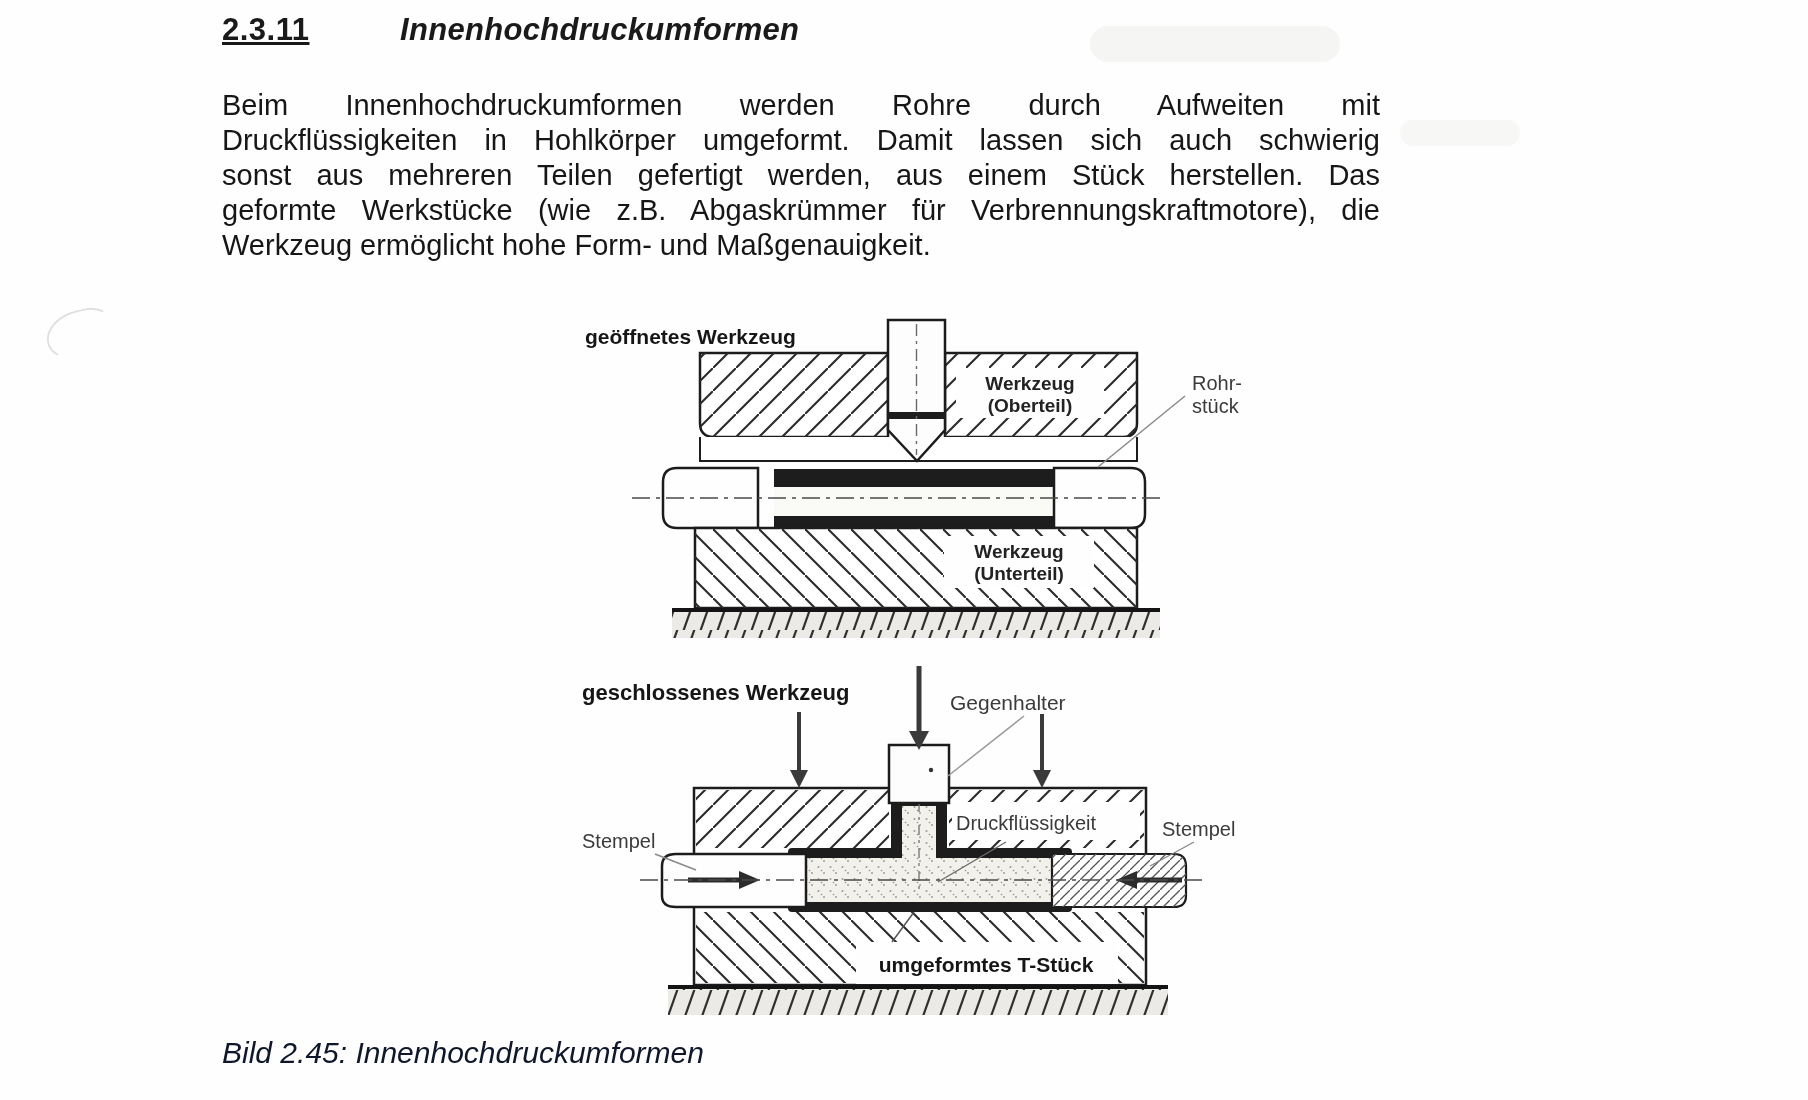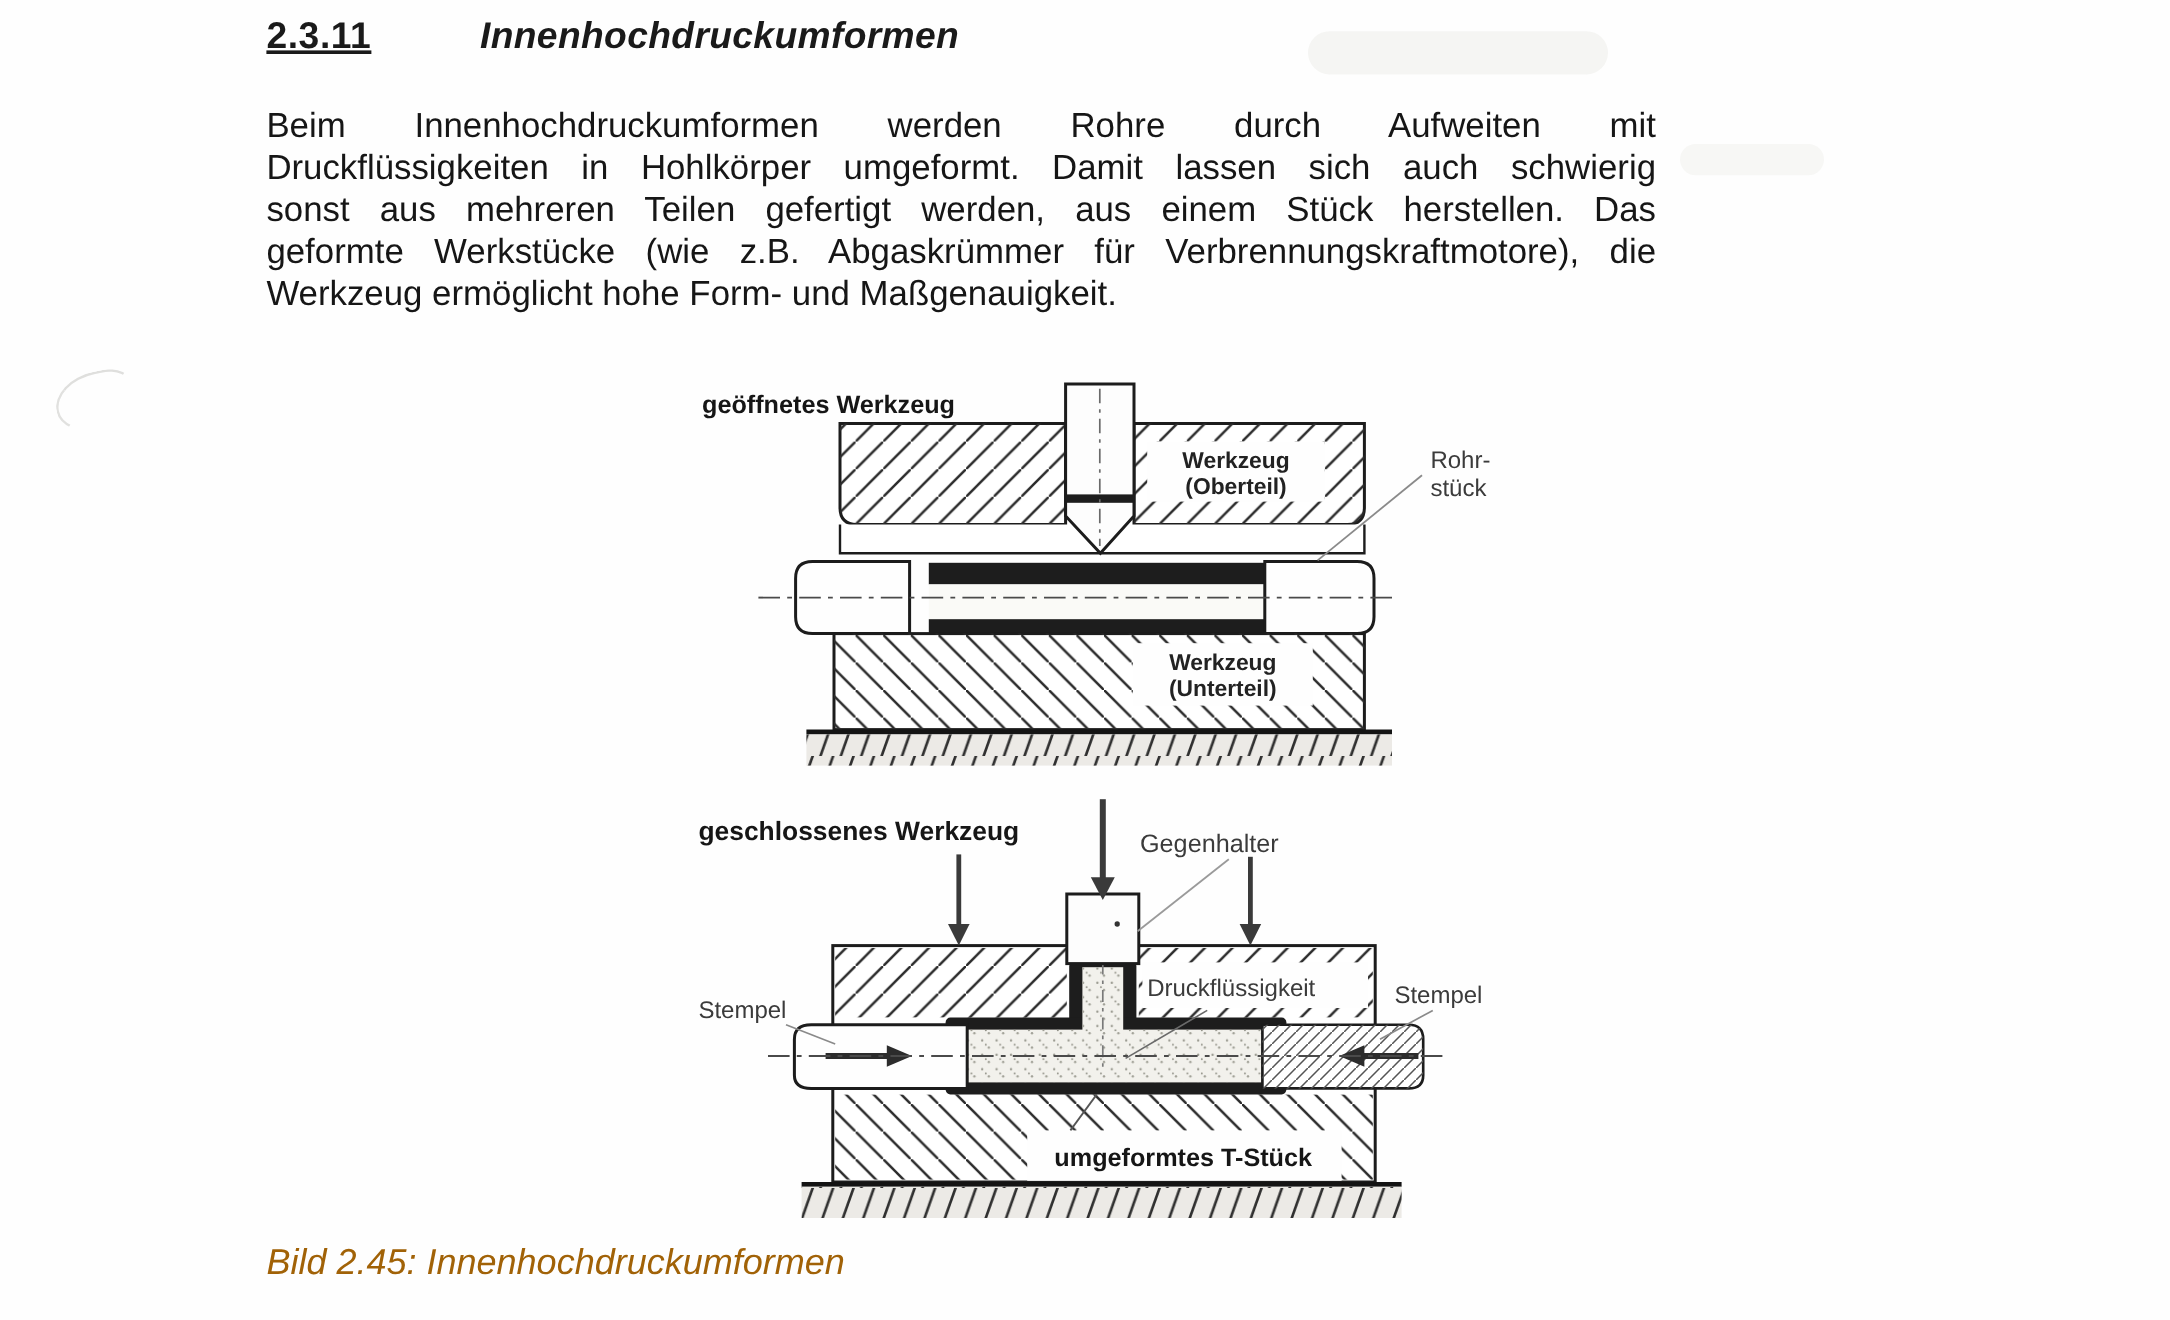--- a/index.html
+++ b/index.html
@@ -6,21 +6,21 @@
   .page{
     position:relative;width:1808px;height:1100px;background:#fefefe;
     font-family:"Liberation Sans",sans-serif;color:#1a1a1a;overflow:hidden;
   }
   .heading{position:absolute;top:12px;left:222px;width:1160px;height:40px;}
   .heading .num{position:absolute;left:0;top:0;font-size:31px;font-weight:700;letter-spacing:.5px;text-decoration:underline;}
   .heading .title{position:absolute;left:178px;top:0;font-size:31px;font-weight:700;letter-spacing:.3px;font-style:italic;}
   .para{position:absolute;top:88px;left:222px;width:1158px;font-size:29px;line-height:35px;color:#161616;}
   .para-line{text-align:justify;text-align-last:justify;white-space:normal;height:35px;overflow:visible;}
   .para-line.last{text-align-last:left;}
-  .caption{position:absolute;top:1036px;left:222px;font-size:30px;font-style:italic;color:#a16207;z-index:3;}
+  .caption{position:absolute;top:1036px;left:222px;font-size:30px;font-style:italic;color:#0f172a;z-index:3;}
   .smudge{position:absolute;left:46px;top:310px;width:64px;height:44px;border:2px solid #d4d4d2;
     border-color:#d8d8d6 transparent transparent #dadad8;border-radius:60% 40% 50% 50%;
     transform:rotate(-12deg);opacity:.8;}
   .blot1{position:absolute;left:1090px;top:26px;width:250px;height:36px;background:#f5f5f3;border-radius:18px;}
   .blot2{position:absolute;left:1400px;top:120px;width:120px;height:26px;background:#f7f7f5;border-radius:14px;}
   svg.fig{position:absolute;left:455px;top:300px;width:810px;height:740px;z-index:1;}
   svg text{font-family:"Liberation Sans",sans-serif;}
   .lbl-bold{font-weight:700;fill:#161616;}
   .lbl-reg{font-weight:400;fill:#3b3b3b;}
   .patch-lbl{font-weight:700;fill:#222222;}

